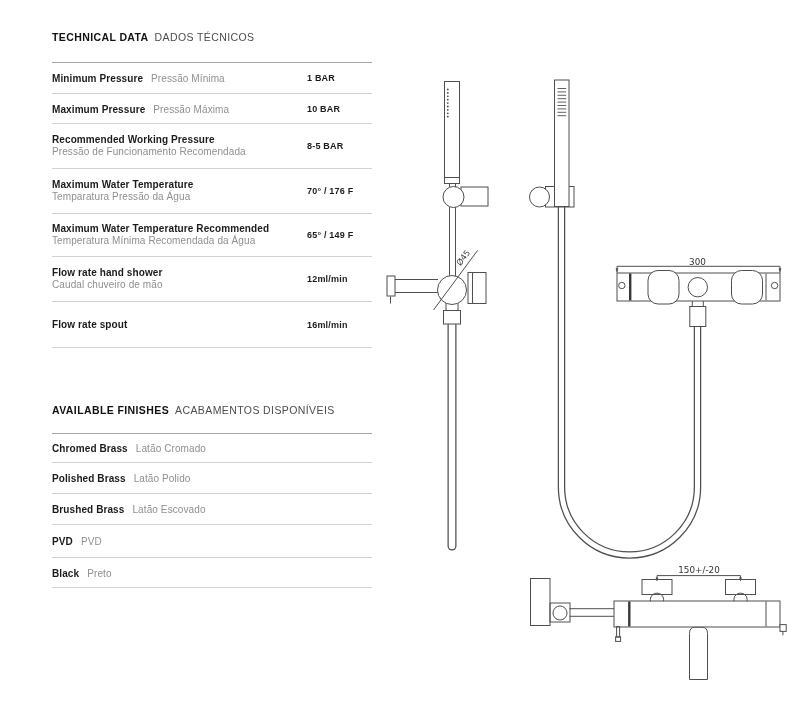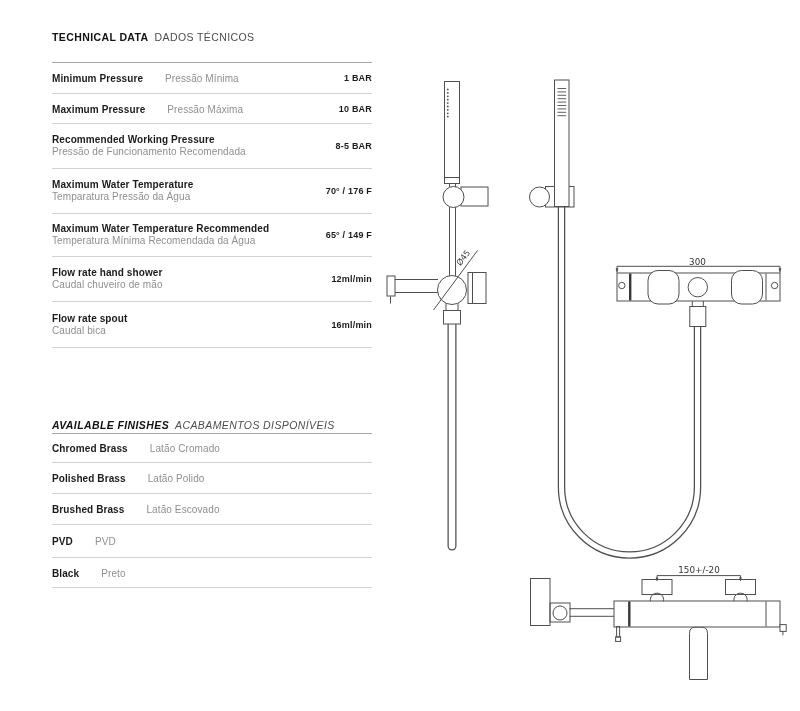--- a/index.html
+++ b/index.html
@@ -8,23 +8,23 @@
   .sec-title{position:absolute;left:52px;white-space:nowrap;font-size:10.5px;letter-spacing:.4px;}
   .sec-title .t-en{font-weight:bold;color:#121212;}
   .sec-title .t-pt{color:#4d4d4d;margin-left:6px;}
   .spec-table{position:absolute;left:52px;width:320px;border-top:1px solid #a6a6a6;}
   .row{display:flex;align-items:center;box-sizing:border-box;border-bottom:1px solid #d2d2d2;}
   .h29{height:29px}.h30{height:30px}.h31{height:31px}.h33{height:33px}
   .h43{height:43px}.h45{height:45px}.h46{height:46px}
   .labels{flex:1;min-width:0;line-height:12px;}
   .lbl-en{font-weight:bold;font-size:10px;color:#1b1b1b;letter-spacing:.1px;}
   .lbl-pt{font-size:10px;color:#8f8f8f;letter-spacing:.1px;}
-  .inline .lbl-pt{margin-left:22px;}
+  .inline .lbl-pt{margin-left:8px;}
   .two-line .lbl-en,.two-line .lbl-pt{display:block;}
-  .val{width:65px;flex:none;font-size:9px;font-weight:bold;color:#1b1b1b;letter-spacing:.2px;text-align:right;}
+  .val{width:65px;flex:none;font-size:9px;font-weight:bold;color:#1b1b1b;letter-spacing:.2px;}
   #drawings{position:absolute;left:380px;top:55px;width:420px;height:650px;}
   svg text{font-family:"DejaVu Sans","Liberation Sans",sans-serif;}
 </style>
 </head>
 <body>
 
 <div id="page">
 
   <div class="sec-title" style="top:31px;">
     <span class="t-en">TECHNICAL DATA</span><span class="t-pt">DADOS TÉCNICOS</span>
@@ -63,27 +63,26 @@
     <div class="row h45 two-line">
       <div class="labels">
           <span class="lbl-en">Flow rate hand shower</span>
           <span class="lbl-pt">Caudal chuveiro de mão</span>
         </div>
       <div class="val">12ml/min</div>
     </div>
     <div class="row h46 two-line">
       <div class="labels">
           <span class="lbl-en">Flow rate spout</span>
-          <span class="lbl-pt">Caudal bica</span>
         </div>
       <div class="val">16ml/min</div>
     </div>
   </div>
 
-  <div class="sec-title" style="top:419px;font-style:italic;">
+  <div class="sec-title" style="top:404px;">
     <span class="t-en">AVAILABLE FINISHES</span><span class="t-pt">ACABAMENTOS DISPONÍVEIS</span>
   </div>
 
   <div class="spec-table" style="top:433px;">
     <div class="row h29 inline">
       <div class="labels"><span class="lbl-en">Chromed Brass</span><span class="lbl-pt">Latão Cromado</span></div>
     </div>
     <div class="row h31 inline">
       <div class="labels"><span class="lbl-en">Polished Brass</span><span class="lbl-pt">Latão Polido</span></div>
     </div>

